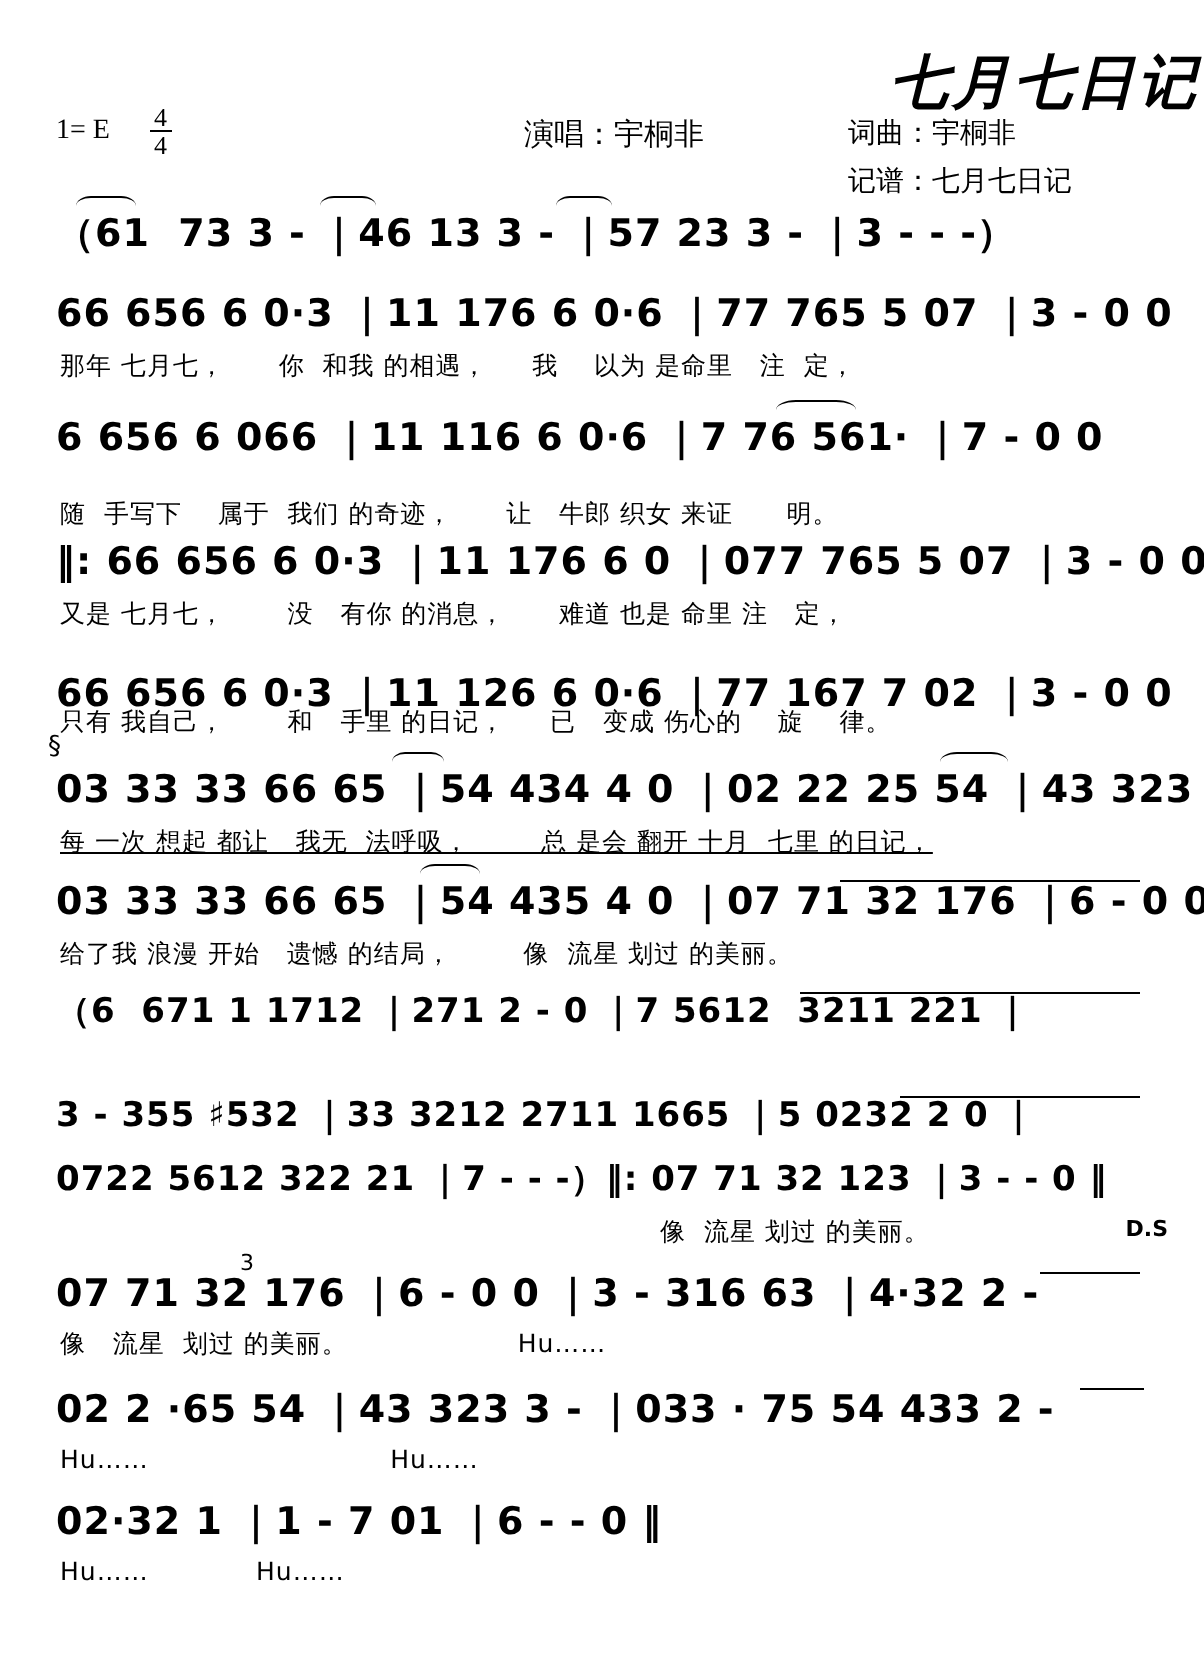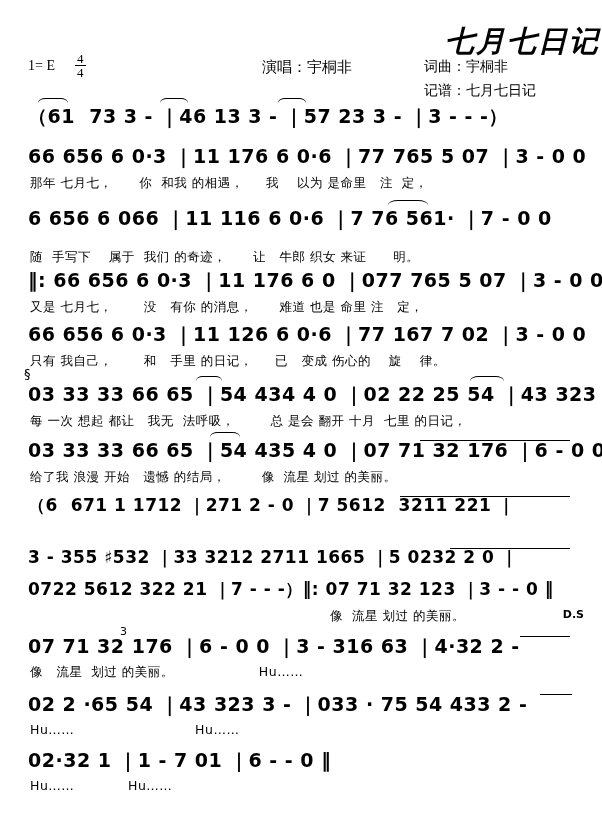--- a/index.html
+++ b/index.html
@@ -65,27 +65,27 @@
   <div class="notes" style="top:144px;">66 656 6 0·3 ｜11 176 6 0·6 ｜77 765 5 07 ｜3 - 0 0</div>
   <div class="lyr" style="top:175px;">那年 七月七，      你  和我 的相遇，     我    以为 是命里   注  定，</div>
 
   <div class="notes" style="top:206px;">6 656 6 066 ｜11 116 6 0·6 ｜7 76 561· ｜7 - 0 0</div>
   <div class="lyr" style="top:237px;margin-top:12px;">随  手写下    属于  我们 的奇迹，      让   牛郎 织女 来证      明。</div>
   <div class="arc" style="top:200px;left:388px;width:40px;"></div>
 
   <div class="notes" style="top:268px;">‖: 66 656 6 0·3 ｜11 176 6 0 ｜077 765 5 07 ｜3 - 0 0</div>
   <div class="lyr" style="top:299px;">又是 七月七，       没   有你 的消息，      难道 也是 命里 注   定，</div>
 
-  <div class="notes" style="top:322px;text-align:right;">66 656 6 0·3 ｜11 126 6 0·6 ｜77 167 7 02 ｜3 - 0 0</div>
+  <div class="notes" style="top:334px;text-align:right;">66 656 6 0·3 ｜11 126 6 0·6 ｜77 167 7 02 ｜3 - 0 0</div>
   <div class="lyr" style="top:353px;">只有 我自己，       和   手里 的日记，     已   变成 伤心的    旋    律。</div>
 
   <div class="seg" style="top:366px;left:24px;">§</div>
 
   <div class="notes" style="top:382px;">03 33 33 66 65 ｜54 434 4 0 ｜02 22 25 54 ｜43 323 3 0</div>
-  <div class="lyr" style="top:413px;">每 一次 想起 都让   我无  法呼吸，        总 是会 翻开 十月  七里 的日记，</div>
+  <div class="lyr" style="top:413px;text-decoration:underline;">每 一次 想起 都让   我无  法呼吸，        总 是会 翻开 十月  七里 的日记，</div>
   <div class="arc" style="top:376px;left:196px;width:26px;"></div>
   <div class="arc" style="top:376px;left:470px;width:34px;"></div>
 
   <div class="notes" style="top:438px;">03 33 33 66 65 ｜54 435 4 0 ｜07 71 32 176 ｜6 - 0 0</div>
   <div class="lyr" style="top:469px;">给了我 浪漫 开始   遗憾 的结局，        像  流星 划过 的美丽。</div>
   <div class="arc" style="top:432px;left:210px;width:30px;"></div>
   <div class="arcflat" style="top:440px;left:420px;width:150px;"></div>
 
   <div class="notes small" style="top:494px;">（6  671 1 1712 ｜271 2 - 0 ｜7 5612  3211 221 ｜</div>
   <div class="arcflat" style="top:496px;left:400px;width:170px;"></div>

